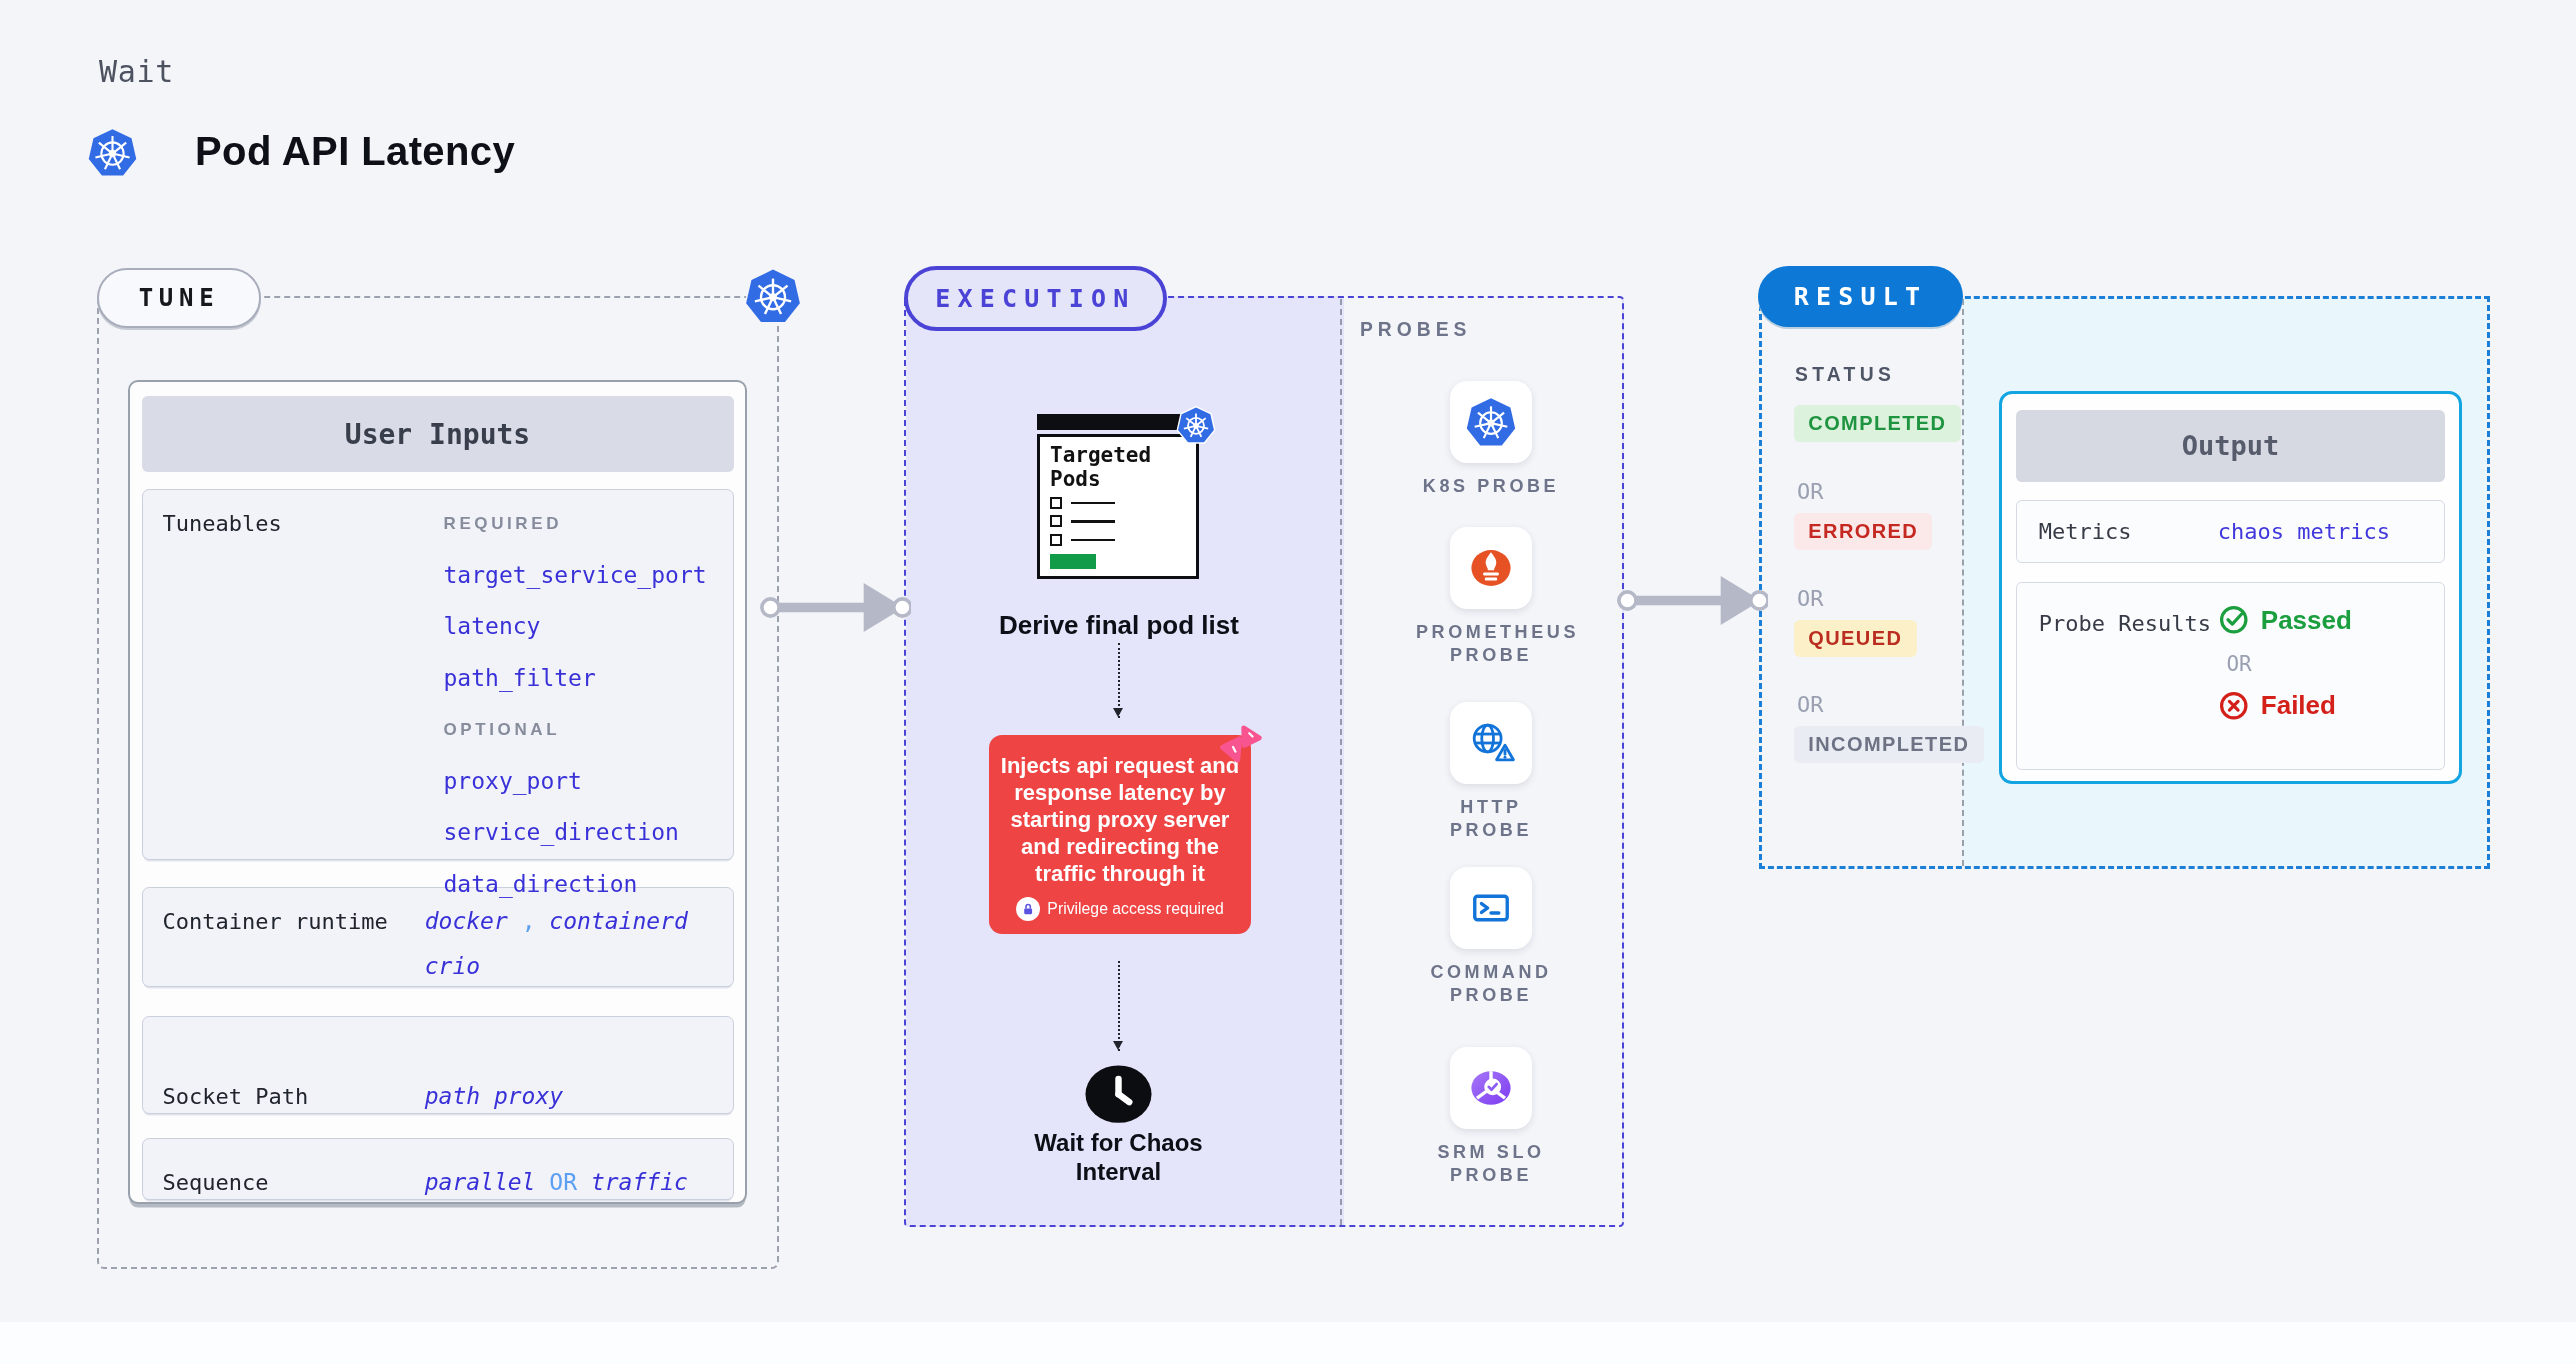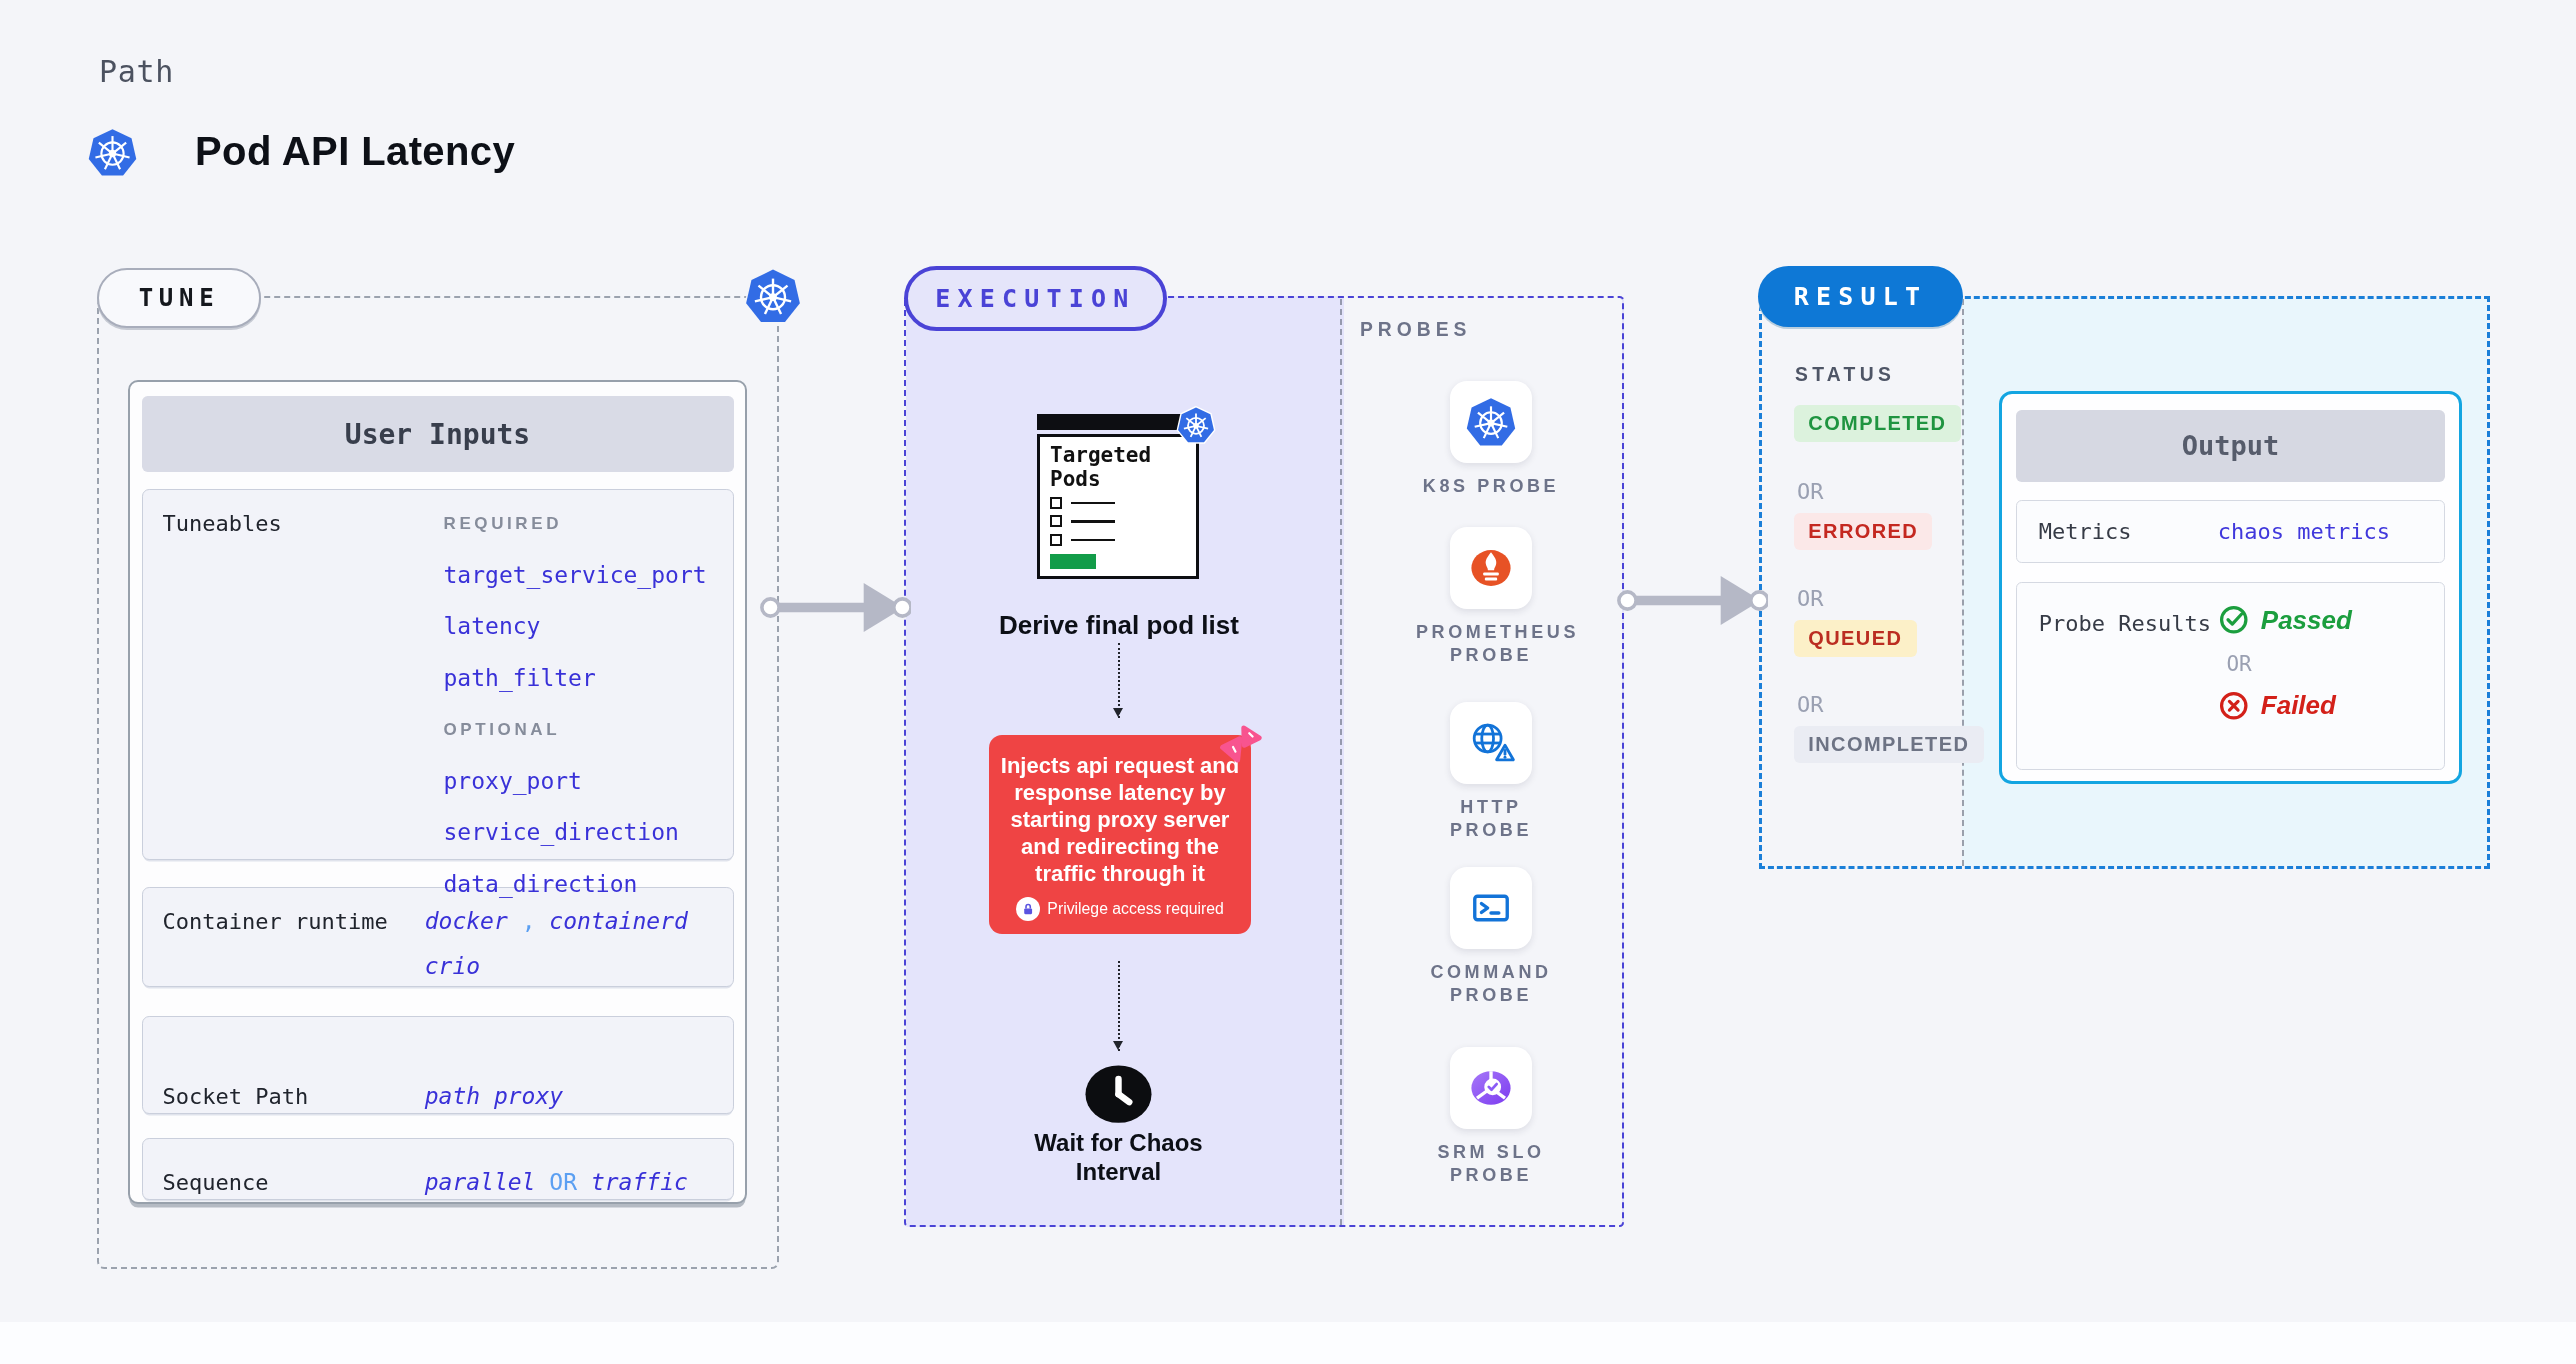--- a/index.html
+++ b/index.html
@@ -94,31 +94,31 @@
 
   .output-card{left:1999px;top:391px;width:463px;height:393px;background:#fefeff;border:3.6px solid #13a5e1;border-radius:13px;box-sizing:border-box;padding:15.8px 14.3px;z-index:2;}
   .output-header{height:72px;background:#d6d8e2;border-radius:5.7px;display:flex;align-items:center;justify-content:center;font-size:27px;font-weight:bold;color:#565c6b;}
   .out-row{background:#fbfcfe;border:1.4px solid #d5d9e2;border-radius:5.7px;box-sizing:border-box;display:flex;}
   .out-metrics{margin-top:18.6px;height:63px;align-items:center;}
   .out-probe{margin-top:18.6px;height:188px;}
   .out-label{flex:0 0 179px;padding-left:21.5px;font-size:22px;color:#363b46;line-height:30px;}
   .out-val{font-size:22px;color:#4038dc;}
   .out-probe .out-label{padding-top:26px;}
   .pr-col{padding-top:21.5px;}
-  .pr-row{display:flex;align-items:center;gap:11.5px;font-style:italic;}
+  .pr-row{display:flex;align-items:center;gap:11.5px;}
   .pr-passed{color:#1b9e3e;font-size:26px;font-weight:bold;}
   .pr-failed{color:#d32019;font-size:26px;font-weight:bold;}
   .pr-or{margin:15.8px 0 14.3px 8.6px;font-size:21px;}
 
   .bottom-band{left:0;top:1322px;width:2576px;height:42px;background:#fcfdff;}
 </style>
 </head>
 <body>
 
-<div class="abs eyebrow mono">Path</div>
+<div class="abs eyebrow mono">Wait</div>
 <div class="abs hdr-k8s">
   <svg viewBox="0 0 100 100" width="53" height="53">
     <polygon points="50,6 85.9,23.3 94.8,62.2 70,93.4 30,93.4 5.2,62.2 14.1,23.3" fill="#326ce5"></polygon>
     <g stroke="#fff" stroke-width="4" fill="none">
       <circle cx="50" cy="52" r="21"></circle>
       <line x1="50" y1="52" x2="50" y2="19"></line>
         <line x1="50" y1="52" x2="75.8" y2="31.4"></line>
       <line x1="50" y1="52" x2="82.2" y2="59.3"></line>
         <line x1="50" y1="52" x2="64.3" y2="81.7"></line>
       <line x1="50" y1="52" x2="35.7" y2="81.7"></line>

